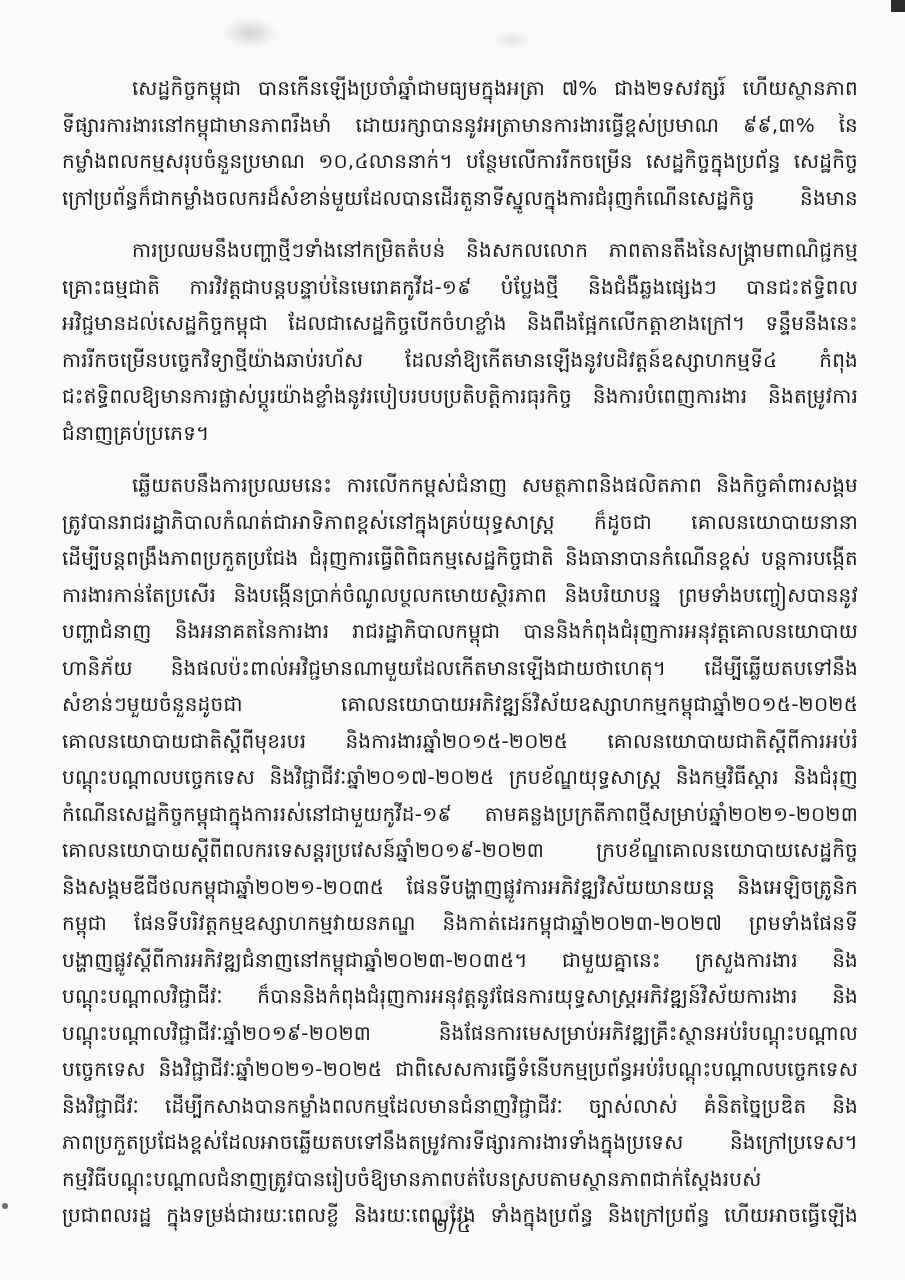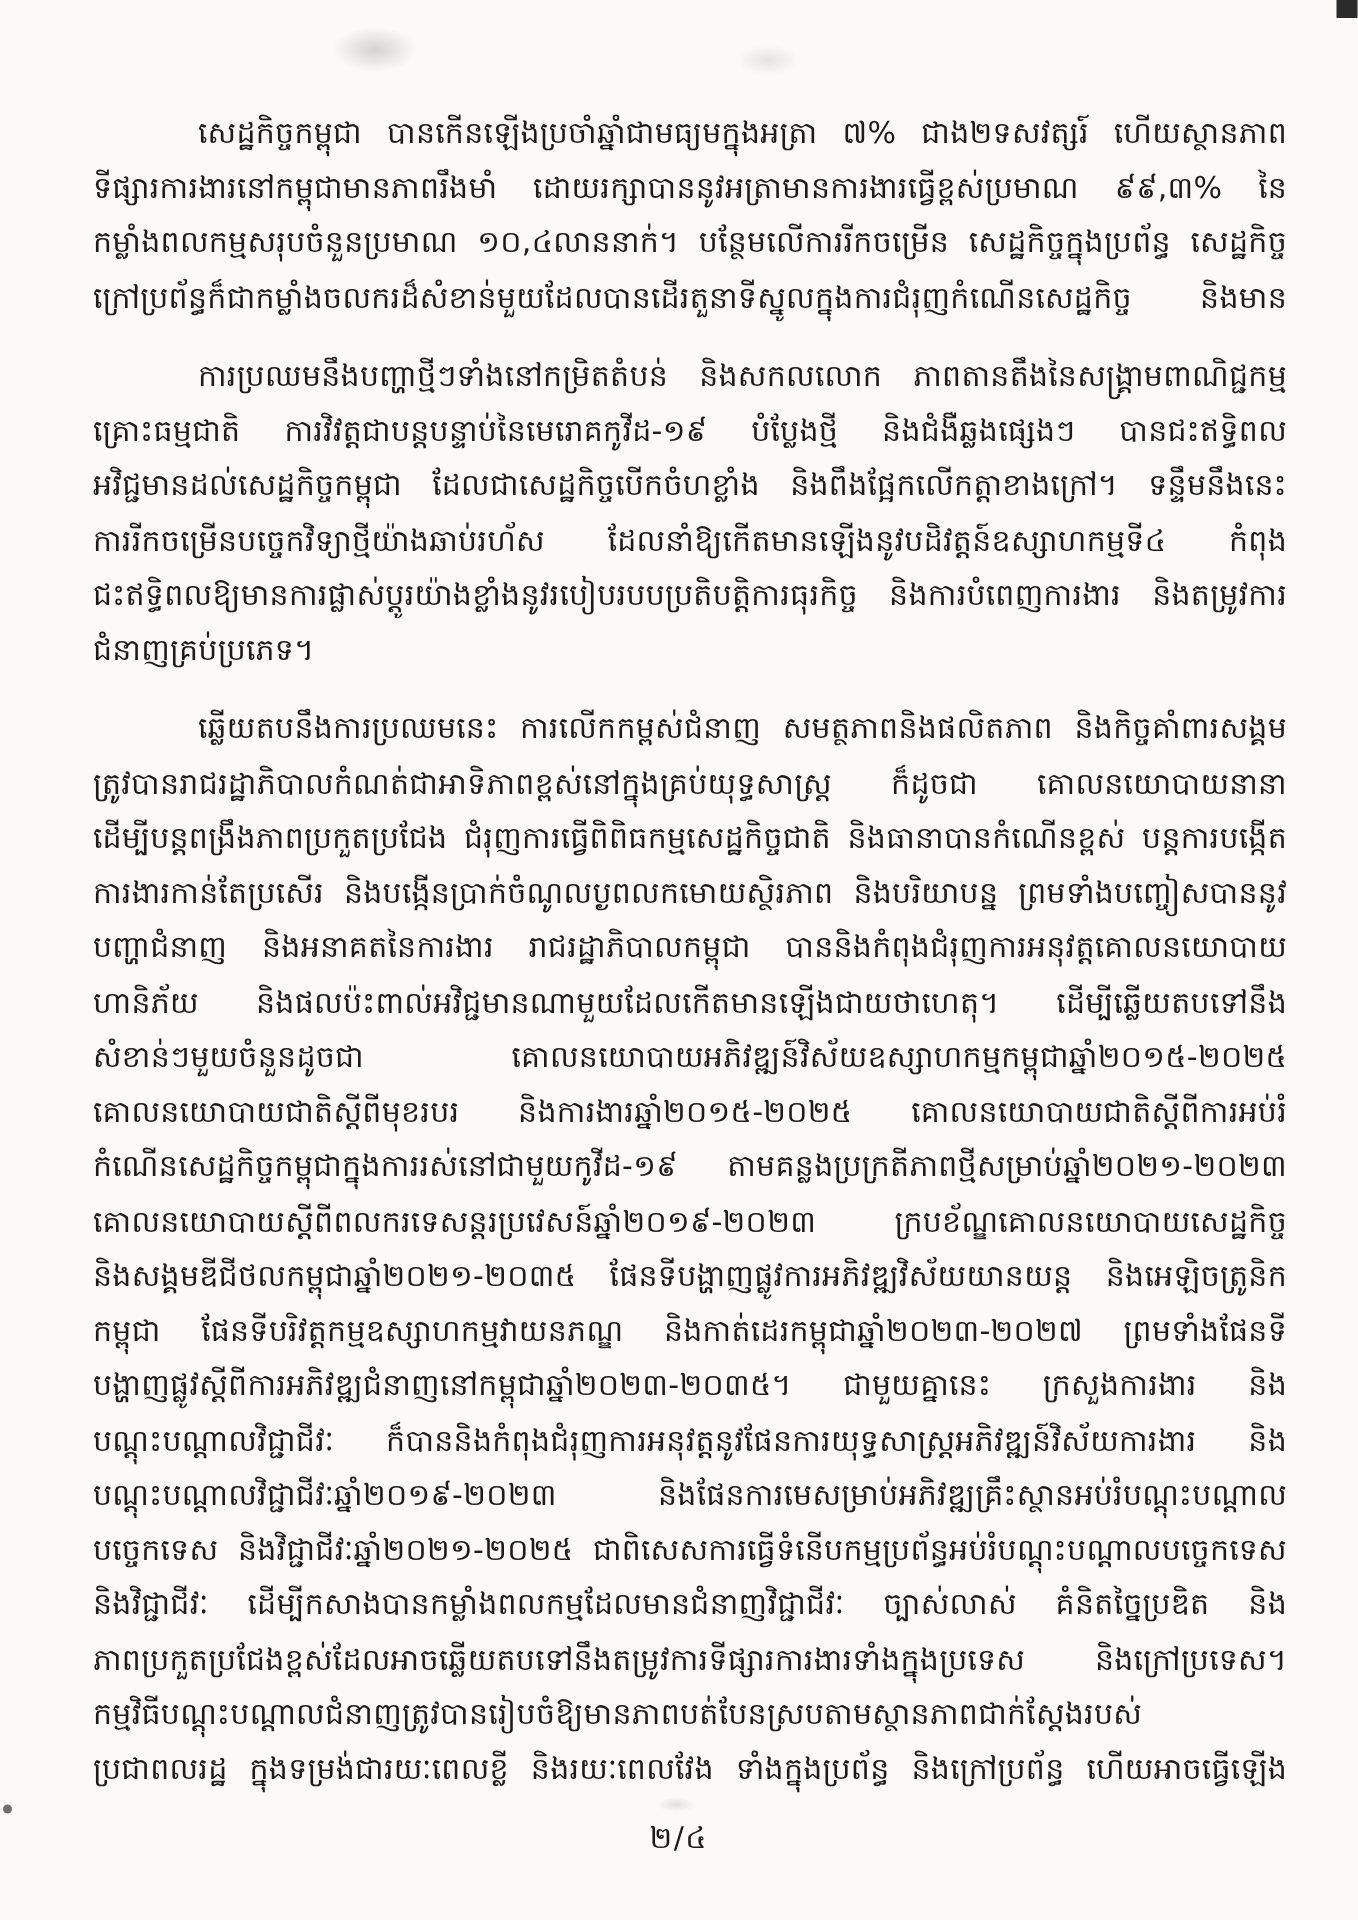--- a/index.html
+++ b/index.html
@@ -112,25 +112,26 @@
       <span class="line">អវិជ្ជមានដល់សេដ្ឋកិច្ចកម្ពុជា ដែលជាសេដ្ឋកិច្ចបើកចំហខ្លាំង និងពឹងផ្អែកលើកត្តាខាងក្រៅ។ ទន្ទឹមនឹងនេះ</span>
       <span class="line">ការរីកចម្រើនបច្ចេកវិទ្យាថ្មីយ៉ាងឆាប់រហ័ស ដែលនាំឱ្យកើតមានឡើងនូវបដិវត្តន៍ឧស្សាហកម្មទី៤ កំពុង</span>
       <span class="line">ជះឥទ្ធិពលឱ្យមានការផ្លាស់ប្តូរយ៉ាងខ្លាំងនូវរបៀបរបបប្រតិបត្តិការធុរកិច្ច និងការបំពេញការងារ និងតម្រូវការ</span>
       <span class="line short">ជំនាញគ្រប់ប្រភេទ។</span>
     </div>
 
     <div class="para">
       <span class="line first">ឆ្លើយតបនឹងការប្រឈមនេះ ការលើកកម្ពស់ជំនាញ សមត្ថភាពនិងផលិតភាព និងកិច្ចគាំពារសង្គម</span>
       <span class="line">ត្រូវបានរាជរដ្ឋាភិបាលកំណត់ជាអាទិភាពខ្ពស់នៅក្នុងគ្រប់យុទ្ធសាស្ត្រ ក៏ដូចជា គោលនយោបាយនានា</span>
       <span class="line">ដើម្បីបន្តពង្រឹងភាពប្រកួតប្រជែង ជំរុញការធ្វើពិពិធកម្មសេដ្ឋកិច្ចជាតិ និងធានាបានកំណើនខ្ពស់ បន្តការបង្កើត</span>
-      <span class="line">ការងារកាន់តែប្រសើរ និងបង្កើនប្រាក់ចំណូលប្ងពលកមោយស្ថិរភាព និងបរិយាបន្ន ព្រមទាំងបញ្ចៀសបាននូវ</span>
+      <span class="line">ការងារកាន់តែប្រសើរ និងបង្កើនប្រាក់ចំណូលប្ថលកមោយស្ថិរភាព និងបរិយាបន្ន ព្រមទាំងបញ្ចៀសបាននូវ</span>
       <span class="line">បញ្ហាជំនាញ និងអនាគតនៃការងារ រាជរដ្ឋាភិបាលកម្ពុជា បាននិងកំពុងជំរុញការអនុវត្តគោលនយោបាយ</span>
       <span class="line">ហានិភ័យ និងផលប៉ះពាល់អវិជ្ជមានណាមួយដែលកើតមានឡើងជាយថាហេតុ។ ដើម្បីឆ្លើយតបទៅនឹង</span>
       <span class="line">សំខាន់ៗមួយចំនួនដូចជា គោលនយោបាយអភិវឌ្ឍន៍វិស័យឧស្សាហកម្មកម្ពុជាឆ្នាំ២០១៥-២០២៥</span>
       <span class="line">គោលនយោបាយជាតិស្តីពីមុខរបរ និងការងារឆ្នាំ២០១៥-២០២៥ គោលនយោបាយជាតិស្តីពីការអប់រំ</span>
+      <span class="line">បណ្តុះបណ្តាលបច្ចេកទេស និងវិជ្ជាជីវៈឆ្នាំ២០១៧-២០២៥ ក្របខ័ណ្ឌយុទ្ធសាស្ត្រ និងកម្មវិធីស្តារ និងជំរុញ</span>
       <span class="line">កំណើនសេដ្ឋកិច្ចកម្ពុជាក្នុងការរស់នៅជាមួយកូវីដ-១៩ តាមគន្លងប្រក្រតីភាពថ្មីសម្រាប់ឆ្នាំ២០២១-២០២៣</span>
       <span class="line">គោលនយោបាយស្តីពីពលករទេសន្តរប្រវេសន៍ឆ្នាំ២០១៩-២០២៣ ក្របខ័ណ្ឌគោលនយោបាយសេដ្ឋកិច្ច</span>
       <span class="line">និងសង្គមឌីជីថលកម្ពុជាឆ្នាំ២០២១-២០៣៥ ផែនទីបង្ហាញផ្លូវការអភិវឌ្ឍវិស័យយានយន្ត និងអេឡិចត្រូនិក</span>
       <span class="line">កម្ពុជា ផែនទីបរិវត្តកម្មឧស្សាហកម្មវាយនភណ្ឌ និងកាត់ដេរកម្ពុជាឆ្នាំ២០២៣-២០២៧ ព្រមទាំងផែនទី</span>
       <span class="line">បង្ហាញផ្លូវស្តីពីការអភិវឌ្ឍជំនាញនៅកម្ពុជាឆ្នាំ២០២៣-២០៣៥។ ជាមួយគ្នានេះ ក្រសួងការងារ និង</span>
       <span class="line">បណ្តុះបណ្តាលវិជ្ជាជីវៈ ក៏បាននិងកំពុងជំរុញការអនុវត្តនូវផែនការយុទ្ធសាស្ត្រអភិវឌ្ឍន៍វិស័យការងារ និង</span>
       <span class="line">បណ្តុះបណ្តាលវិជ្ជាជីវៈឆ្នាំ២០១៩-២០២៣ និងផែនការមេសម្រាប់អភិវឌ្ឍគ្រឹះស្ថានអប់រំបណ្តុះបណ្តាល</span>
       <span class="line">បច្ចេកទេស និងវិជ្ជាជីវៈឆ្នាំ២០២១-២០២៥ ជាពិសេសការធ្វើទំនើបកម្មប្រព័ន្ធអប់រំបណ្តុះបណ្តាលបច្ចេកទេស</span>
       <span class="line">និងវិជ្ជាជីវៈ ដើម្បីកសាងបានកម្លាំងពលកម្មដែលមានជំនាញវិជ្ជាជីវៈ ច្បាស់លាស់ គំនិតច្នៃប្រឌិត និង</span>
       <span class="line">ភាពប្រកួតប្រជែងខ្ពស់ដែលអាចឆ្លើយតបទៅនឹងតម្រូវការទីផ្សារការងារទាំងក្នុងប្រទេស និងក្រៅប្រទេស។</span>

